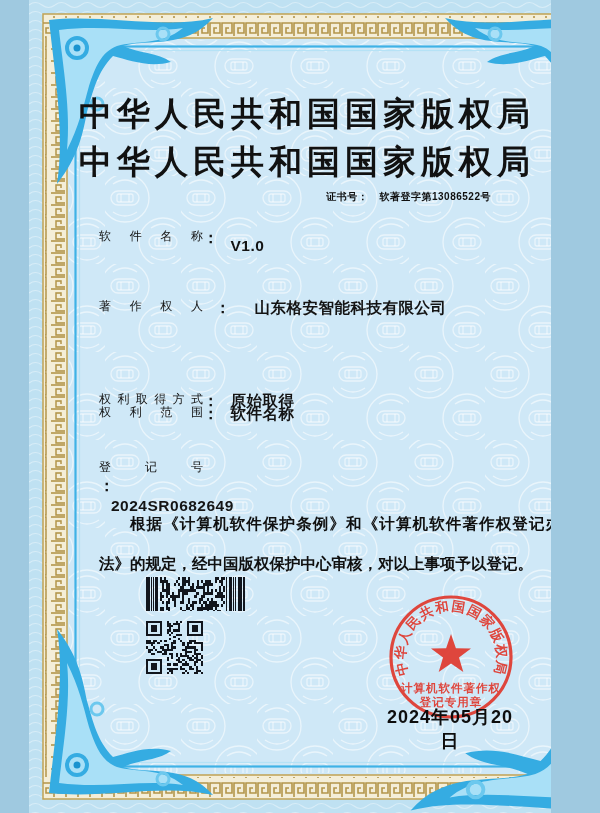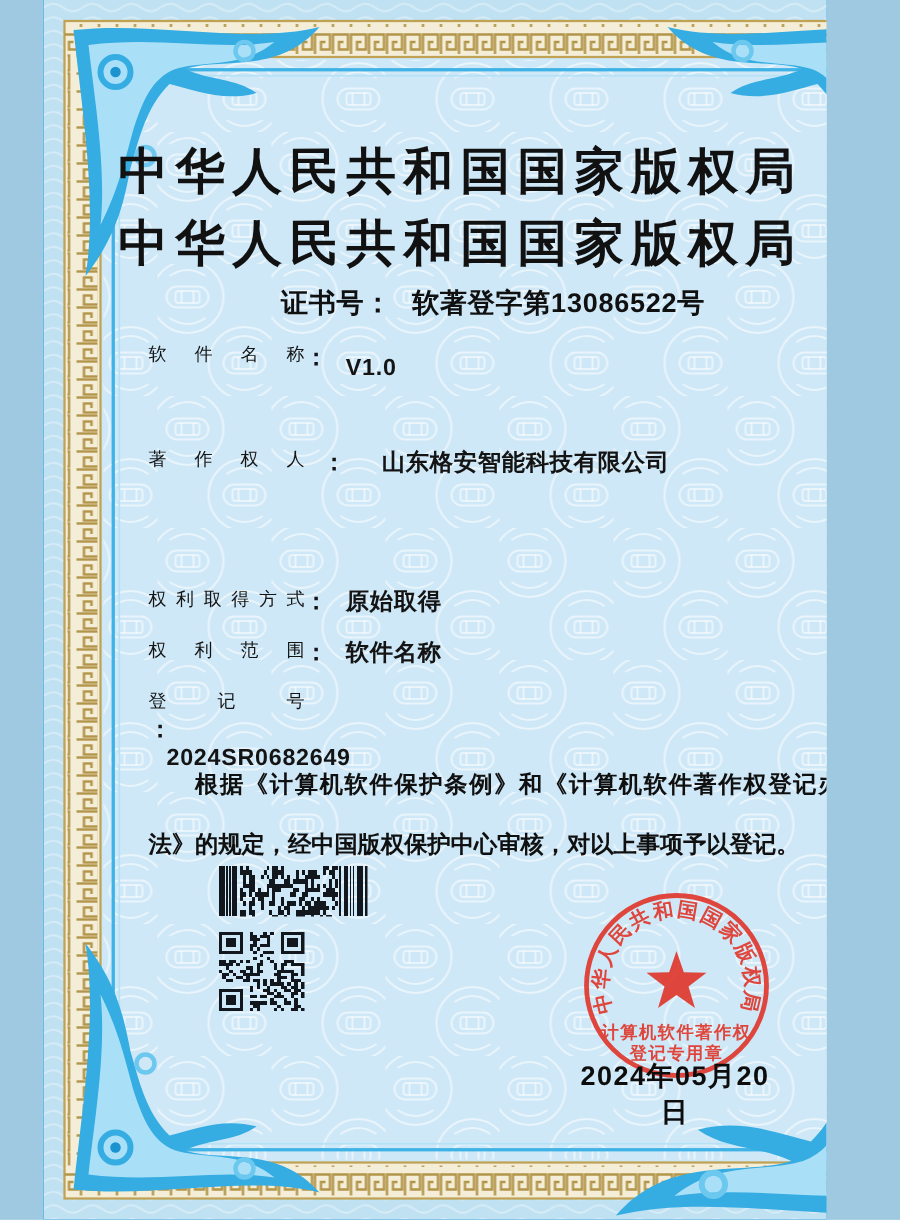--- a/index.html
+++ b/index.html
@@ -14,35 +14,35 @@
   .content{position:absolute;inset:0;}
   .title{
     position:absolute;left:50px;right:50px;text-align:center;
     font-family:"Liberation Serif","DejaVu Serif",serif;
     font-weight:700;font-size:33px;letter-spacing:5px;color:#111;
     white-space:nowrap;
   }
   #title1{top:92px;}
   #title2{top:140px;}
   .certno{
-    position:absolute;top:190px;right:81px;
-    font-size:18px;font-weight:700;color:#101010;letter-spacing:.5px;
+    position:absolute;top:190px;right:60px;
+    font-size:10px;font-weight:700;color:#101010;letter-spacing:.5px;
   }
   .row{position:absolute;left:70px;display:flex;align-items:flex-start;}
   .lbl{
     display:inline-block;width:104px;font-size:12px;font-weight:400;
     text-align:justify;text-align-last:justify;white-space:nowrap;
   }
   .colon{font-size:15.5px;font-weight:700;}
   .val{margin-left:12px;font-size:15.5px;font-weight:700;letter-spacing:.5px;}
   .val .v2{margin-top:9px;}
   #row-name{top:228px;}
   #row-author{top:298px;gap:12px;}
   #row-acq{top:391px;}
-  #row-scope{top:425px;}
+  #row-scope{top:404px;}
   #row-reg{top:459px;flex-direction:column;}
   .statement{
     position:absolute;left:70px;top:488px;width:462px;
     font-size:15.5px;font-weight:700;line-height:40px;
     text-indent:2em;text-align:justify;color:#101010;
   }
   .barcode{position:absolute;left:117px;top:577px;width:99px;height:34px;}
   .qr{position:absolute;left:117px;top:621px;width:57px;height:53px;}
   .seal{position:absolute;left:356px;top:591px;width:132px;height:132px;opacity:.93;}
   .date{

